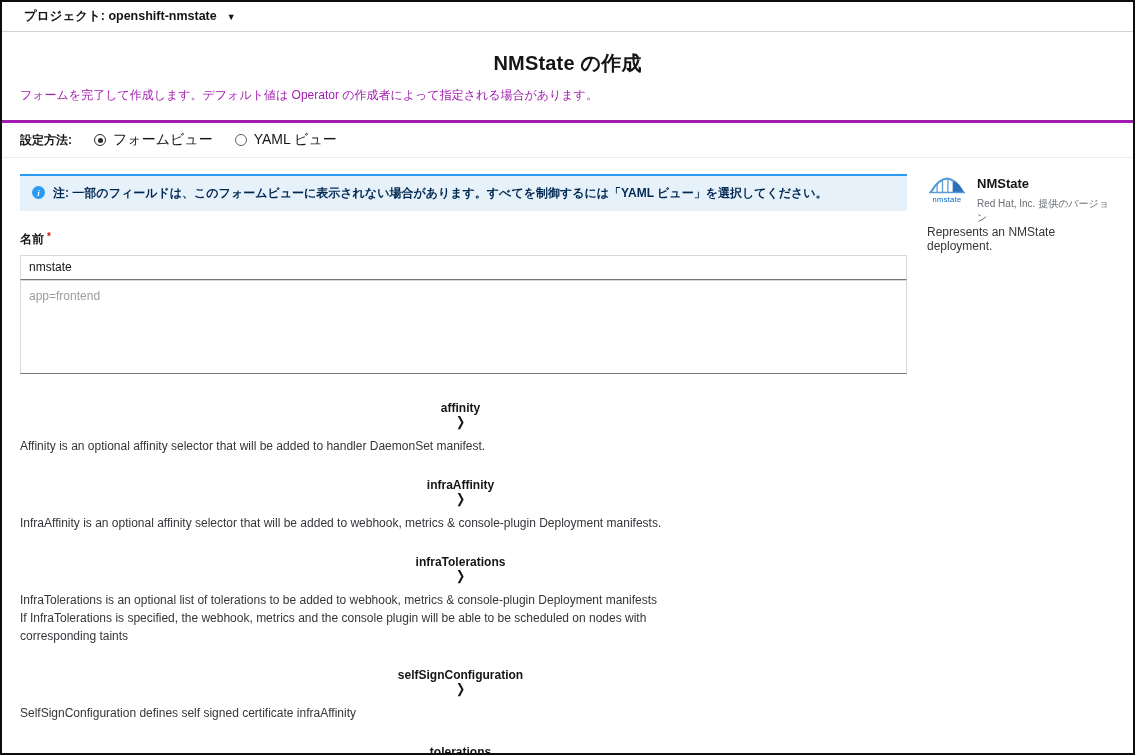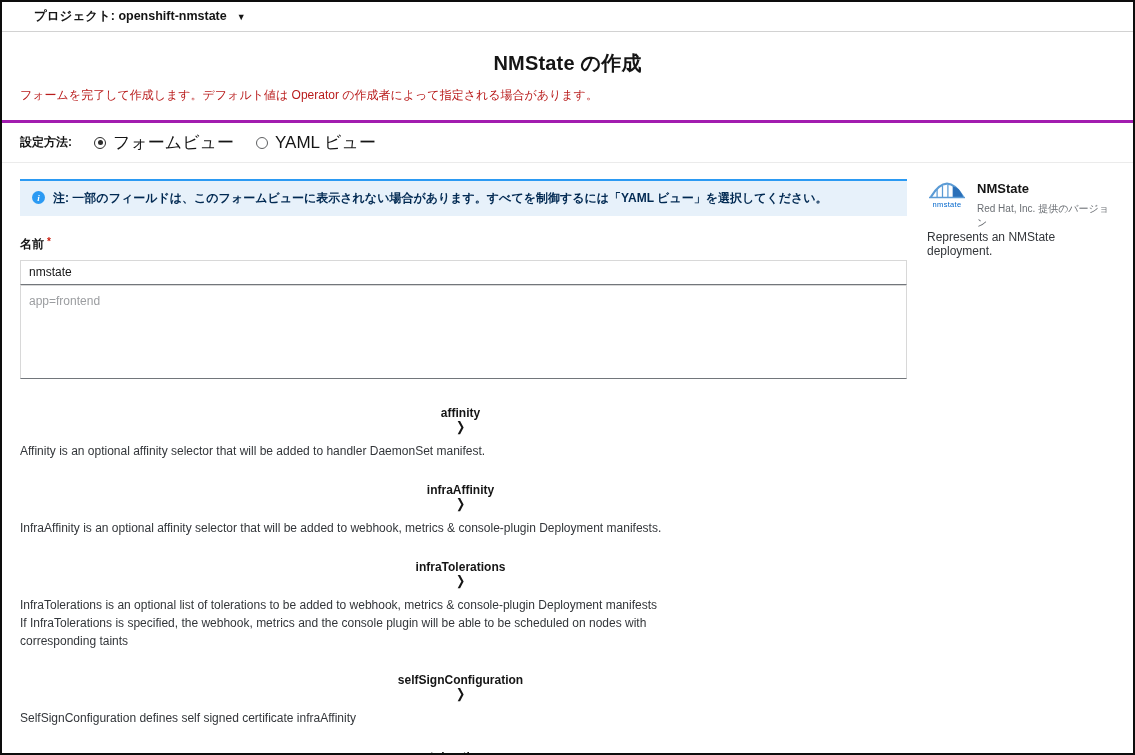--- a/index.html
+++ b/index.html
@@ -1,33 +1,33 @@
 <!DOCTYPE html>
 <html><head>
 <meta charset="utf-8">
 <style>
   * { margin:0; padding:0; box-sizing:border-box; }
   html,body { width:1135px; height:755px; background:#fff; }
   body { font-family:"Liberation Sans","DejaVu Sans",sans-serif; color:#151515; }
   .frame { width:1135px; height:755px; border:2px solid #0d0d0d; background:#fff; overflow:hidden; }
 
   
-  .topbar { height:30px; display:flex; align-items:center; padding:0 32px; border-bottom:1px solid #d2d2d2; background:#fff; }
+  .topbar { height:30px; display:flex; align-items:center; padding:0 22px; border-bottom:1px solid #d2d2d2; background:#fff; }
   .project-toggle { display:flex; align-items:center; gap:10px; font-size:12.5px; font-weight:700; color:#151515; cursor:pointer; background:none; border:none; font-family:inherit; }
   .caret { font-size:9px; color:#151515; }
 
   
   .page-header { padding:18px 18px 16px 18px; }
   .page-title { font-size:20px; font-weight:700; letter-spacing:0.2px; margin-bottom:10px;text-align:center; }
-  .page-subtitle { font-size:12px; color:#b91c1c; }
+  .page-subtitle { font-size:12px; color:#a21caf; }
 
   
   .view-row { border-top:3px solid #a21caf; border-bottom:1px solid #ebebeb; padding:8px 18px; display:flex; align-items:center; gap:22px; }
   .view-label { font-size:12px; font-weight:700; }
-  .radio { display:flex; align-items:center; gap:7px; font-size:17px; cursor:pointer; }
+  .radio { display:flex; align-items:center; gap:7px; font-size:14px; cursor:pointer; }
   .radio-circle { width:12px; height:12px; border-radius:50%; border:1px solid #5e6062; background:#fff; display:inline-block; position:relative; }
   .radio-circle.selected { border-color:#2b2b2b; }
   .radio-circle.selected::after { content:""; position:absolute; left:2.5px; top:2.5px; width:5px; height:5px; border-radius:50%; background:#2b2b2b; }
 
   
   .content { display:flex; padding:16px 0 0 18px; }
   .main { width:887px; flex:none; }
   .side { width:200px; flex:none; margin-left:20px; padding-right:8px; }
 
   

